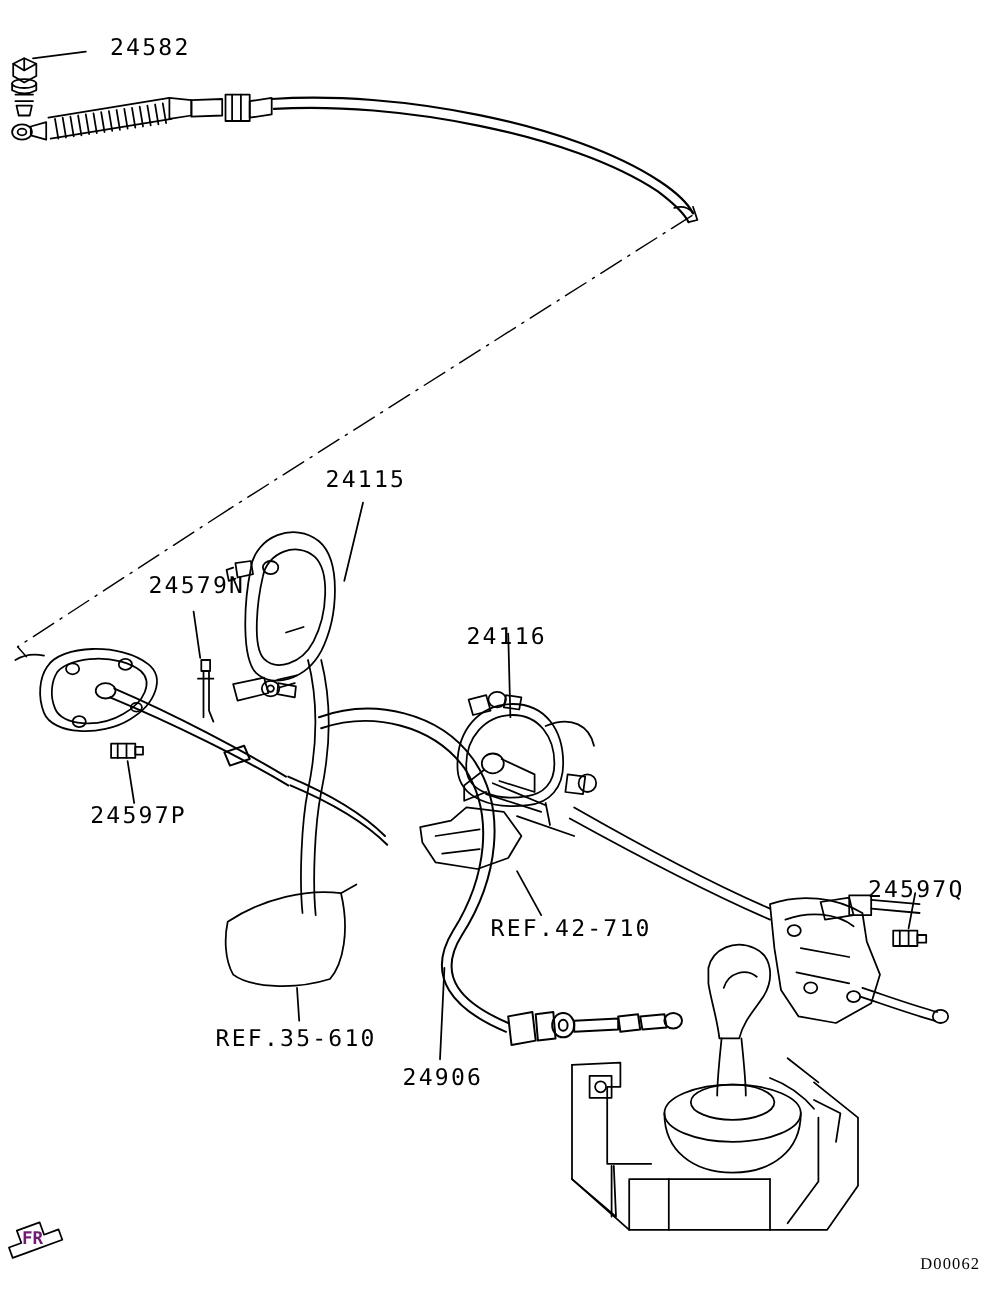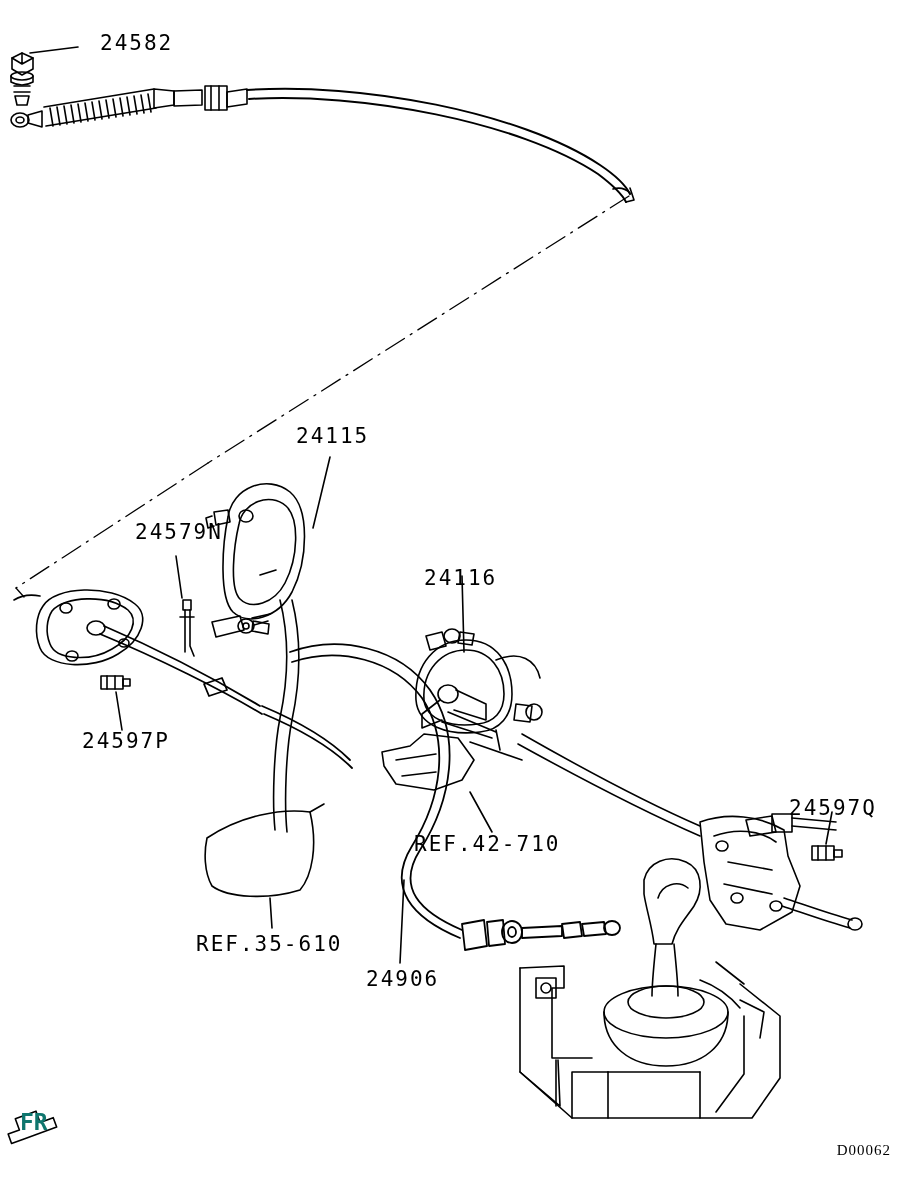--- a/index.html
+++ b/index.html
@@ -40,22 +40,22 @@
     font-family: Liberation Serif, serif;
     font-size: 15px;
     letter-spacing: 1px;
     color: #000;
   }
   #fr-label {
     position: absolute;
     left: 20px;
     bottom: 52px;
     font-family: "DejaVu Sans Mono", monospace;
-    font-size: 23px;
-    color: #0f766e;
+    font-size: 16px;
+    color: #701a75;
     font-weight: bold;
   }
 </style>
 </head>
 <body>
 
 <div id="page">
 
   <svg id="diagram-svg" viewBox="0 0 909 1187" xmlns="http://www.w3.org/2000/svg">
     <g fill="none" stroke="#000" stroke-width="1.6" stroke-linecap="round" stroke-linejoin="round">
@@ -269,20 +269,20 @@
 
     </g>
   </svg>
 
   <div class="label" style="left:84px; top:33px;margin-left:16px;">24582</div>
   <div class="label" style="left:296px; top:426px;text-align:right;">24115</div>
   <div class="label" style="left:123px; top:522px;margin-left:12px;">24579N</div>
   <div class="label" style="left:424px; top:548px;margin-top:20px;">24116</div>
   <div class="label" style="left:82px;  top:731px;">24597P</div>
   <div class="label" style="left:789px; top:798px;">24597Q</div>
-  <div class="label" style="left:414px; top:834px;">REF.42-710</div>
+  <div class="label" style="left:414px; top:834px;padding-left:32px;">REF.42-710</div>
   <div class="label" style="left:196px; top:934px;">REF.35-610</div>
   <div class="label" style="left:366px; top:969px;">24906</div>
 
   <div id="fr-label">FR</div>
   <div id="drawing-code">D00062</div>
 
 </div>
 
 </body></html>

